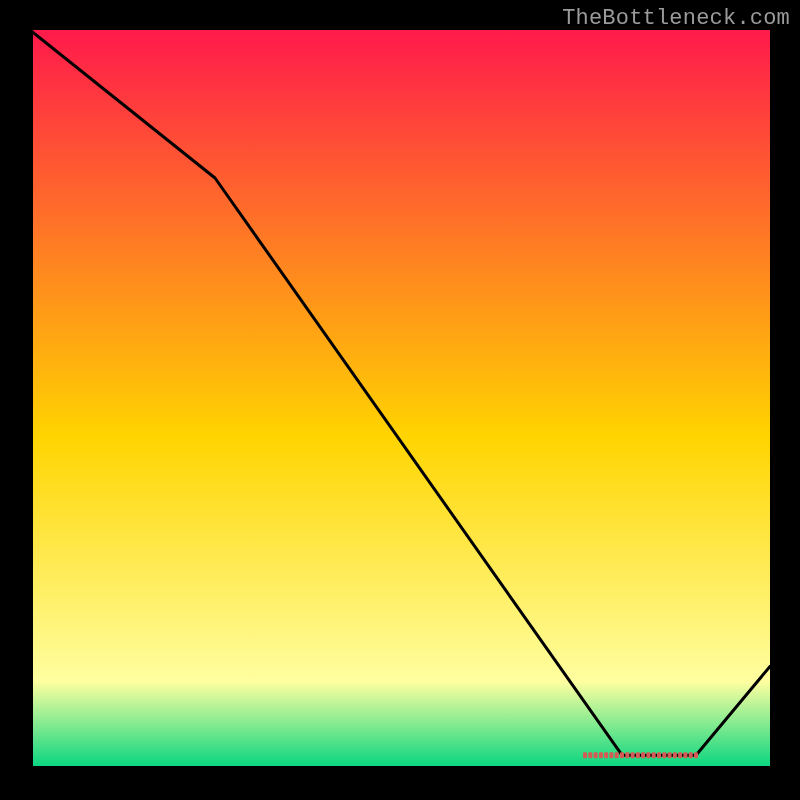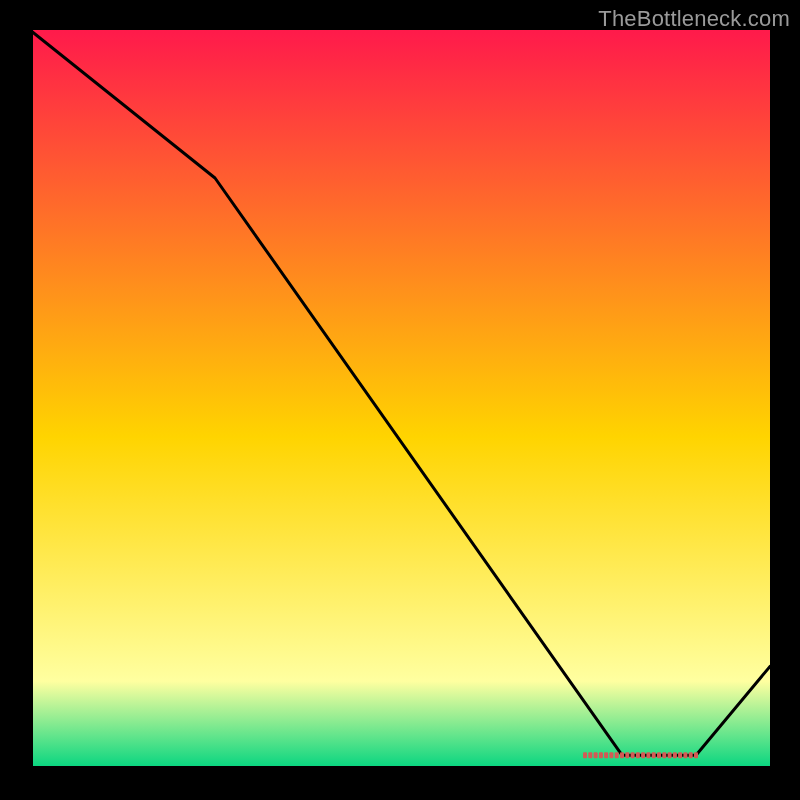--- a/index.html
+++ b/index.html
@@ -19,20 +19,21 @@
   }
   .watermark {
     position: absolute;
     top: 6px;
     right: 10px;
     color: #9a9a9a;
     font-size: 22px;
     font-weight: 500;
     letter-spacing: 0.2px;
     user-select: none;
+    font-family: Liberation Mono, monospace;
   }
   .plot-area {
     position: absolute;
     left: 30px;
     top: 30px;
     width: 740px;
     height: 740px;
   }
   .plot-area svg {
     display: block;

